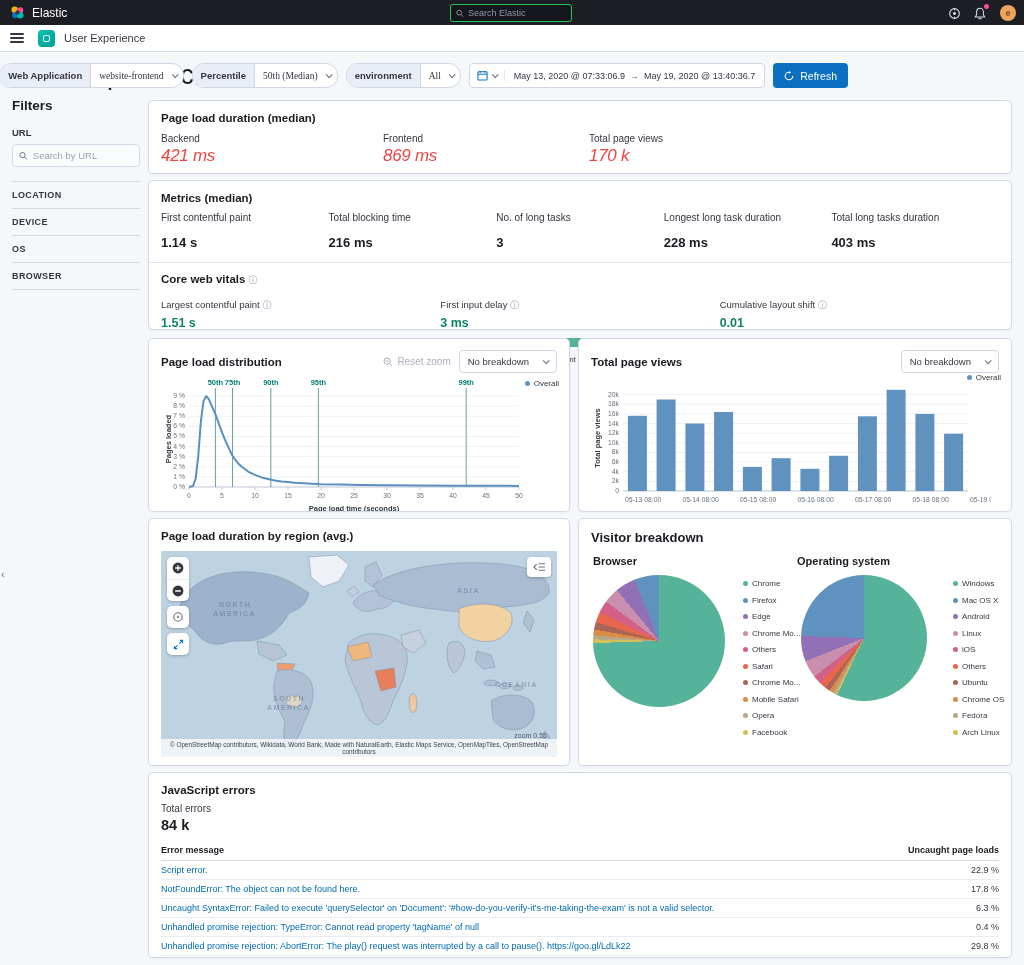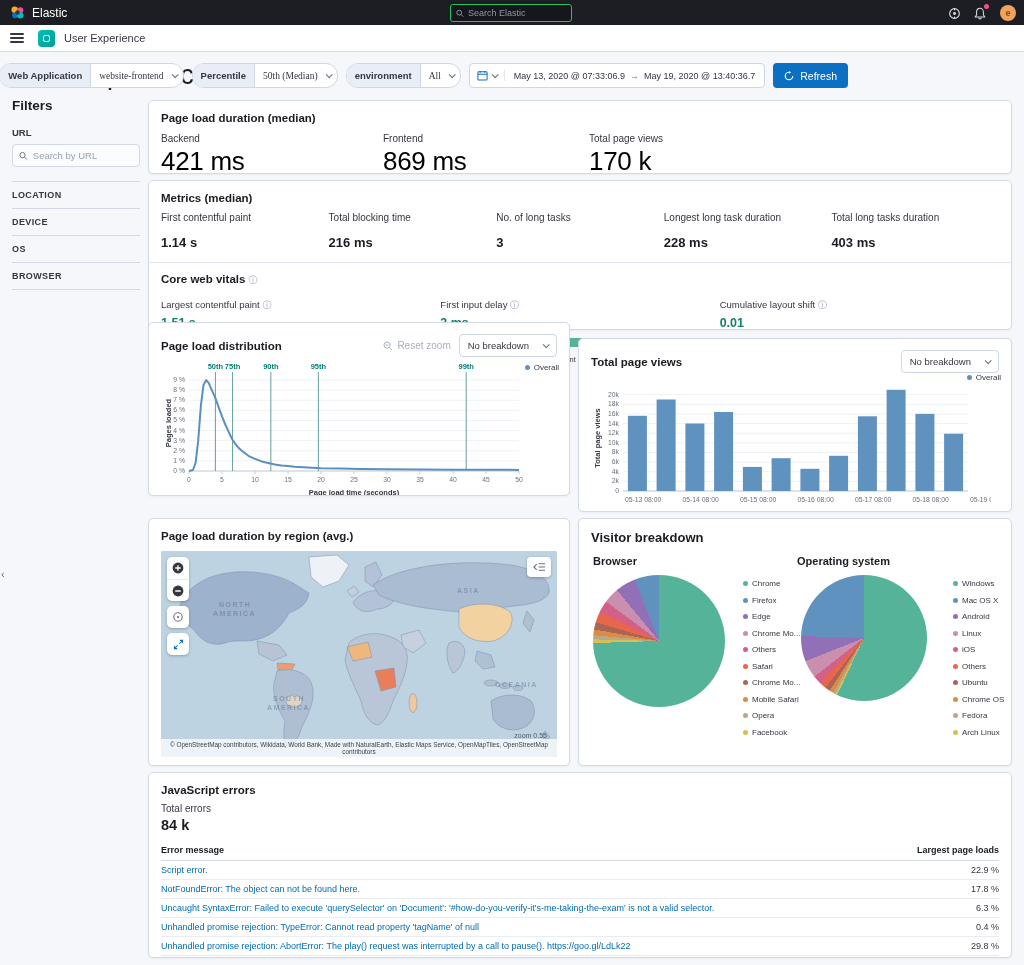--- a/index.html
+++ b/index.html
@@ -54,21 +54,21 @@
 
   
   .panel { position:absolute; background:#fff; border:1px solid #d3dae6; border-radius:5px; box-shadow:0 1px 2px rgba(100,110,130,.08); padding:11px 12px; }
   .panel-title { font-size:11.5px; font-weight:bold; color:#1a1c21; }
   .info-i { color:#98a2b3; font-size:9px; font-weight:normal; }
 
   #panel-kpi { left:148px; top:100px; width:864px; height:74px; }
   .kpi-row { display:flex; margin-top:9px; }
   .kpi { width:205px; }
   .kpi .lbl { font-size:10px; color:#343741; margin-bottom:2px; }
-  .kpi .val { font-size:26px; color:#000000; letter-spacing:-0.3px; }
+  .kpi .val { font-size:17px; color:#ef4444; letter-spacing:-0.3px;font-style:italic; }
 
   #panel-metrics { left:148px; top:180px; width:864px; height:150px; }
   .metric-row { display:flex; margin-top:8px; }
   .metric { width:170px; }
   .metric .lbl { font-size:10px; color:#343741; margin-bottom:12px; }
   .metric .val { font-size:13px; font-weight:bold; color:#1a1c21; }
   .divider { border-top:1px solid #e3e8f0; margin:12px -12px 10px; }
   .vitals-row { display:flex; margin-top:12px; }
   .vital { width:294px; }
   .vital .lbl { font-size:9.5px; color:#343741; }
@@ -79,21 +79,21 @@
   .vital-legend { margin-top:8px; display:flex; gap:10px; font-size:7.5px; color:#343741; align-items:center; flex-wrap:nowrap; white-space:nowrap; }
   .vleg { display:flex; align-items:center; gap:3px; }
   .dot { width:6px; height:6px; border-radius:50%; display:inline-block; flex:none; }
 
   .chart-head { display:flex; align-items:center; justify-content:space-between; }
   .chart-head-right { display:flex; align-items:center; gap:8px; }
   .reset-zoom { display:flex; align-items:center; gap:4px; font-size:10px; color:#aab0bd; cursor:default; }
   .select-box { height:23px; border:1px solid #cfd7e6; border-radius:4px; background:#fff; font-size:9.5px; color:#343741; display:flex; align-items:center; gap:14px; padding:0 8px; cursor:pointer; }
   .legend-overall { position:absolute; display:flex; align-items:center; gap:4px; font-size:8px; color:#343741; }
 
-  #panel-dist { left:148px; top:322px; width:422px; height:174px; }
+  #panel-dist { left:148px; top:338px; width:422px; height:174px; }
   #panel-views { left:578px; top:338px; width:434px; height:174px; }
   .axis-text { font-size:6.8px; fill:#69707d; }
   .axis-title { font-size:7.5px; font-weight:bold; fill:#343741; }
   .pct-label { font-size:7.5px; font-weight:bold; fill:#017d73; }
 
   #panel-map { left:148px; top:518px; width:422px; height:248px; }
   #map-box { position:absolute; left:12px; right:12px; top:32px; bottom:8px; background:#bdd3e2; border-radius:2px; overflow:hidden; }
   .map-controls { position:absolute; left:6px; top:6px; display:flex; flex-direction:column; gap:5px; z-index:5; }
   .map-btn-group { background:#fff; border-radius:5px; box-shadow:0 1px 3px rgba(0,0,0,.25); display:flex; flex-direction:column; }
   .map-btn { width:22px; height:22px; display:flex; align-items:center; justify-content:center; cursor:pointer; color:#343741; font-size:13px; }
@@ -609,21 +609,21 @@
   </div>
 
   <div class="panel" id="panel-errors">
     <div class="panel-title">JavaScript errors</div>
     <div class="total-lbl">Total errors</div>
     <div class="total-val">84 k</div>
     <table class="errors">
       <thead>
         <tr>
           <th>Error message</th>
-          <th class="right" style="width:130px">Largest page loads</th>
+          <th class="right" style="width:130px">Uncaught page loads</th>
         </tr>
       </thead>
       <tbody id="err-rows">
           <tr>
             <td class="err-msg"><a>Script error.</a></td>
             <td class="err-val right">22.9 %</td>
           </tr>
           <tr>
             <td class="err-msg"><a>NotFoundError: The object can not be found here.</a></td>
             <td class="err-val right">17.8 %</td>

